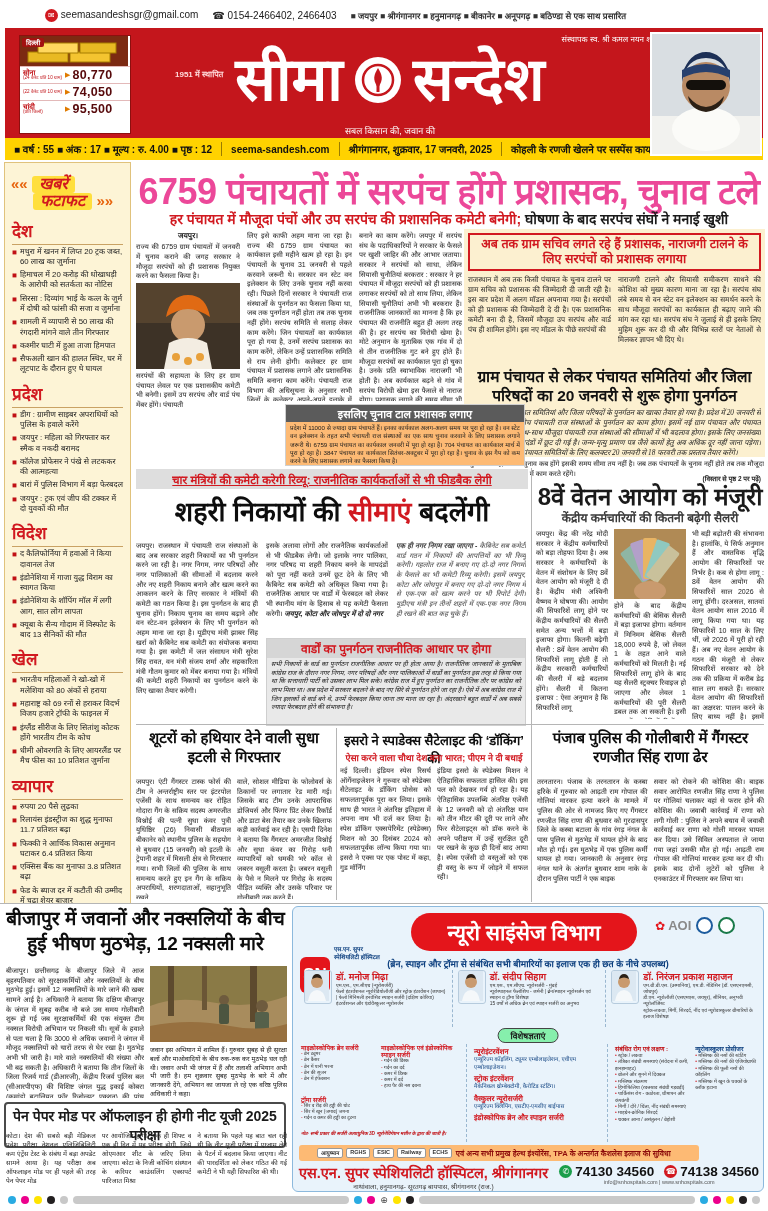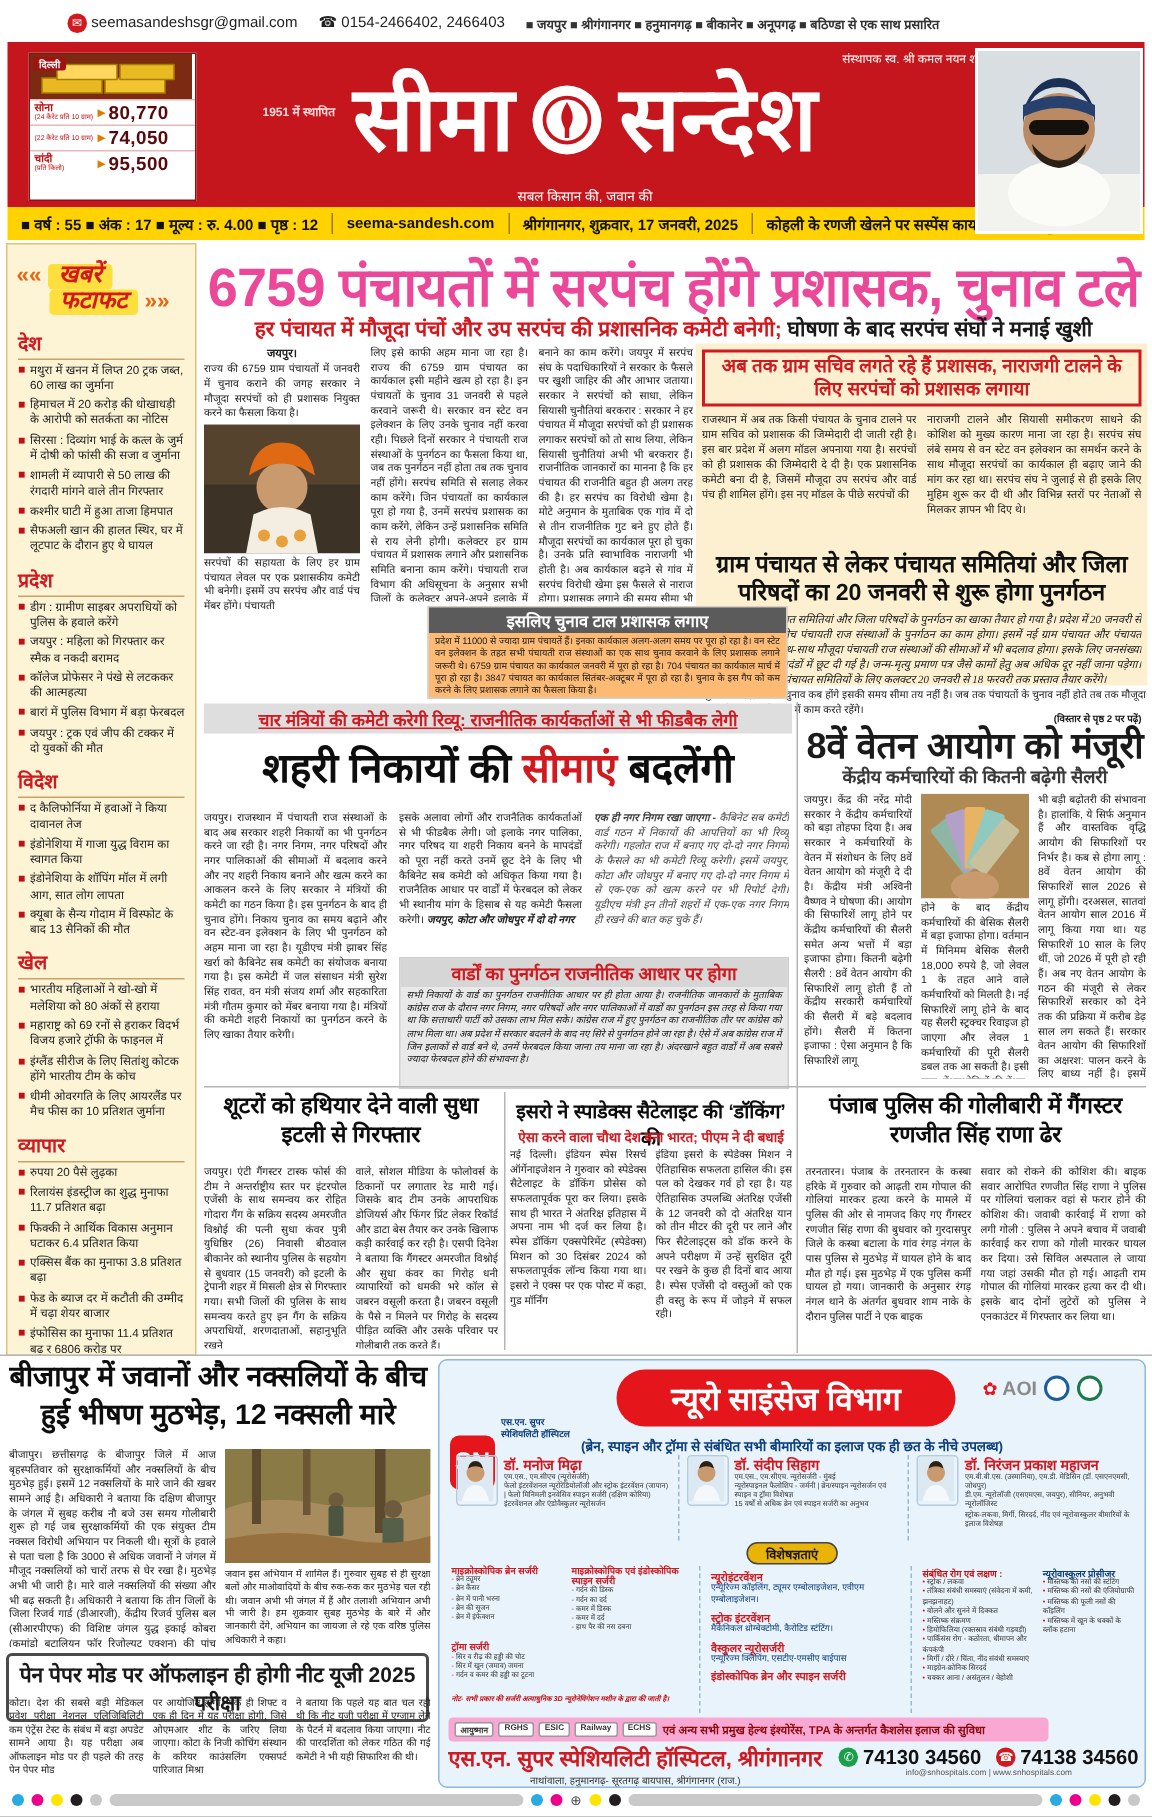--- a/index.html
+++ b/index.html
@@ -32,21 +32,21 @@
   .ystrip .seg{padding:0 9px;white-space:nowrap;}
   .ystrip .sep{width:1px;height:14px;background:#9a7c00;}
   .pagebox{background:#fff;border:1px solid #555;padding:0 4px;margin-left:6px;font-size:11px;}
   .yarr{color:#d11920;font-size:12px;margin-left:3px;font-weight:bold;}
   
   .sidebar{top:162px;left:4px;width:127px;height:742px;background:#fdf4d6;border:1px solid #e0c27c;box-sizing:border-box;overflow:hidden;}
   .sb-title{padding:13px 6px 2px 6px;line-height:1.05;}
   .chev{color:#e8650f;font-weight:bold;font-size:15px;}
   .sb-t{display:inline-block;background:#ffdf3d;color:#d11920;font-weight:bold;font-style:italic;font-size:16px;padding:0 7px;border-radius:3px;}
   .sb-sec{padding:0 7px;}
-  .sb-h{color:#d11920;font-size:13px;font-weight:bold;margin:7px 0 2px 0;border-bottom:1px solid #c9a264;padding-bottom:2px;}
+  .sb-h{color:#d11920;font-size:17px;font-weight:bold;margin:7px 0 2px 0;border-bottom:1px solid #c9a264;padding-bottom:2px;}
   .sb-list{list-style:none;margin:0;padding:0;}
   .sb-list li{display:flex;gap:3px;font-size:7.8px;line-height:1.32;color:#222;margin-bottom:3px;}
   .blt{color:#c01015;font-size:6px;line-height:1.7;}
   
   .lead-head{top:166px;left:134px;width:630px;text-align:center;font-size:36px;font-weight:bold;color:#ec4899;letter-spacing:-.5px;}
   .lead-sub{top:209px;left:134px;width:630px;text-align:center;font-size:14px;font-weight:bold;}
   .red{color:#d11920;}
   .bodytxt{font-size:7px;line-height:1.38;text-align:justify;overflow:hidden;color:#222;}
   .dl{text-align:center;font-weight:bold;font-size:7.5px;margin-bottom:1px;}
   .lcol1{left:136px;top:231px;width:104px;height:236px;}
@@ -110,38 +110,38 @@
   .aoi{font-weight:bold;color:#8a8a8a;font-size:13px;}
   .aoi-dot{color:#e4151b;font-size:12px;}
   .circ{width:17px;height:17px;border-radius:50%;border:2px solid #1d5c9e;background:#fff;box-sizing:border-box;}
   .ad-sub{left:0;top:50px;width:100%;text-align:center;font-size:9px;font-weight:bold;color:#0b3e7e;}
   .docs{left:6px;top:63px;width:460px;height:57px;display:flex;}
   .doc{flex:1;display:flex;gap:4px;padding:0 5px;border-left:1px dashed #9ab7d0;}
   .doc:first-child{border-left:none;}
   .doc-photo{width:26px;height:32px;border-radius:3px;overflow:hidden;flex:0 0 auto;border:1px solid #b6cbdd;}
   .doc-name{color:#d11920;font-weight:bold;font-size:9.5px;}
   .doc-l{font-size:4.9px;color:#333;line-height:1.25;}
-  .spec-pill{left:50%;top:121px;transform:translateX(-50%);border:1px solid #444;border-radius:9px;background:#eab308;font-size:8.5px;font-weight:bold;padding:1px 12px;}
+  .spec-pill{left:50%;top:121px;transform:translateX(-50%);border:1px solid #444;border-radius:9px;background:#86efac;font-size:8.5px;font-weight:bold;padding:1px 12px;}
   .specs{left:8px;top:137px;width:456px;height:98px;display:flex;gap:7px;}
   .spec-h{color:#d11920;font-weight:bold;font-size:6.3px;line-height:1.15;}
   .spec-li{font-size:4.8px;color:#333;line-height:1.3;}
   .spec-li::before{content:"- ";color:#d11920;}
   .sA{width:160px;display:flex;flex-wrap:wrap;gap:0 6px;border-right:1px dashed #9ab7d0;padding-right:5px;}
   .sA>div{width:74px;}
   .sA .note{width:156px;color:#c01015;font-weight:bold;font-size:4.8px;font-style:italic;margin-top:2px;}
   .sB{width:128px;border-right:1px dashed #9ab7d0;padding-right:5px;}
   .sB .h{color:#d11920;font-weight:bold;font-size:7.3px;margin-top:2px;}
   .sB .t{color:#0b3e7e;font-size:5.8px;line-height:1.3;}
   .sC{flex:1;display:flex;gap:6px;}
   .sC .hc{font-weight:bold;font-size:6.2px;}
   .sC .h1{color:#c01015;}
   .sC .h2{color:#0b3e7e;}
   .sC .li{font-size:4.9px;color:#333;line-height:1.3;}
   .sC .li::before{content:"• ";color:#d11920;}
-  .ad-ystrip{left:6px;top:238px;width:400px;height:16px;background:#f9a8d4;border-radius:3px;display:flex;align-items:center;gap:4px;padding:0 4px;box-sizing:border-box;}
+  .ad-ystrip{left:6px;top:238px;width:400px;height:16px;background:#fdba74;border-radius:3px;display:flex;align-items:center;gap:4px;padding:0 18px;box-sizing:border-box;}
   .chip{background:#fff;border:1px solid #999;border-radius:2px;font-size:5.5px;font-weight:bold;padding:0 3px;color:#333;}
   .ins-txt{font-size:7.6px;font-weight:bold;color:#8c0a0a;}
   .ad-foot{left:6px;top:257px;width:460px;display:flex;align-items:flex-start;gap:8px;}
   .hosp-name{color:#d11920;font-weight:bold;font-size:14.5px;line-height:1.1;}
   .hosp-addr{font-size:6.6px;color:#333;text-align:center;}
   .ph{display:flex;align-items:center;gap:3px;font-weight:bold;font-size:13.5px;color:#111;white-space:nowrap;}
   .ph .pic{width:13px;height:13px;border-radius:50%;color:#fff;font-size:8px;display:flex;align-items:center;justify-content:center;}
   .web{font-size:5.5px;color:#555;text-align:center;}
   
   .regrow{left:0;top:1194px;width:768px;height:12px;display:flex;align-items:center;gap:5px;padding:0 8px;box-sizing:border-box;}

